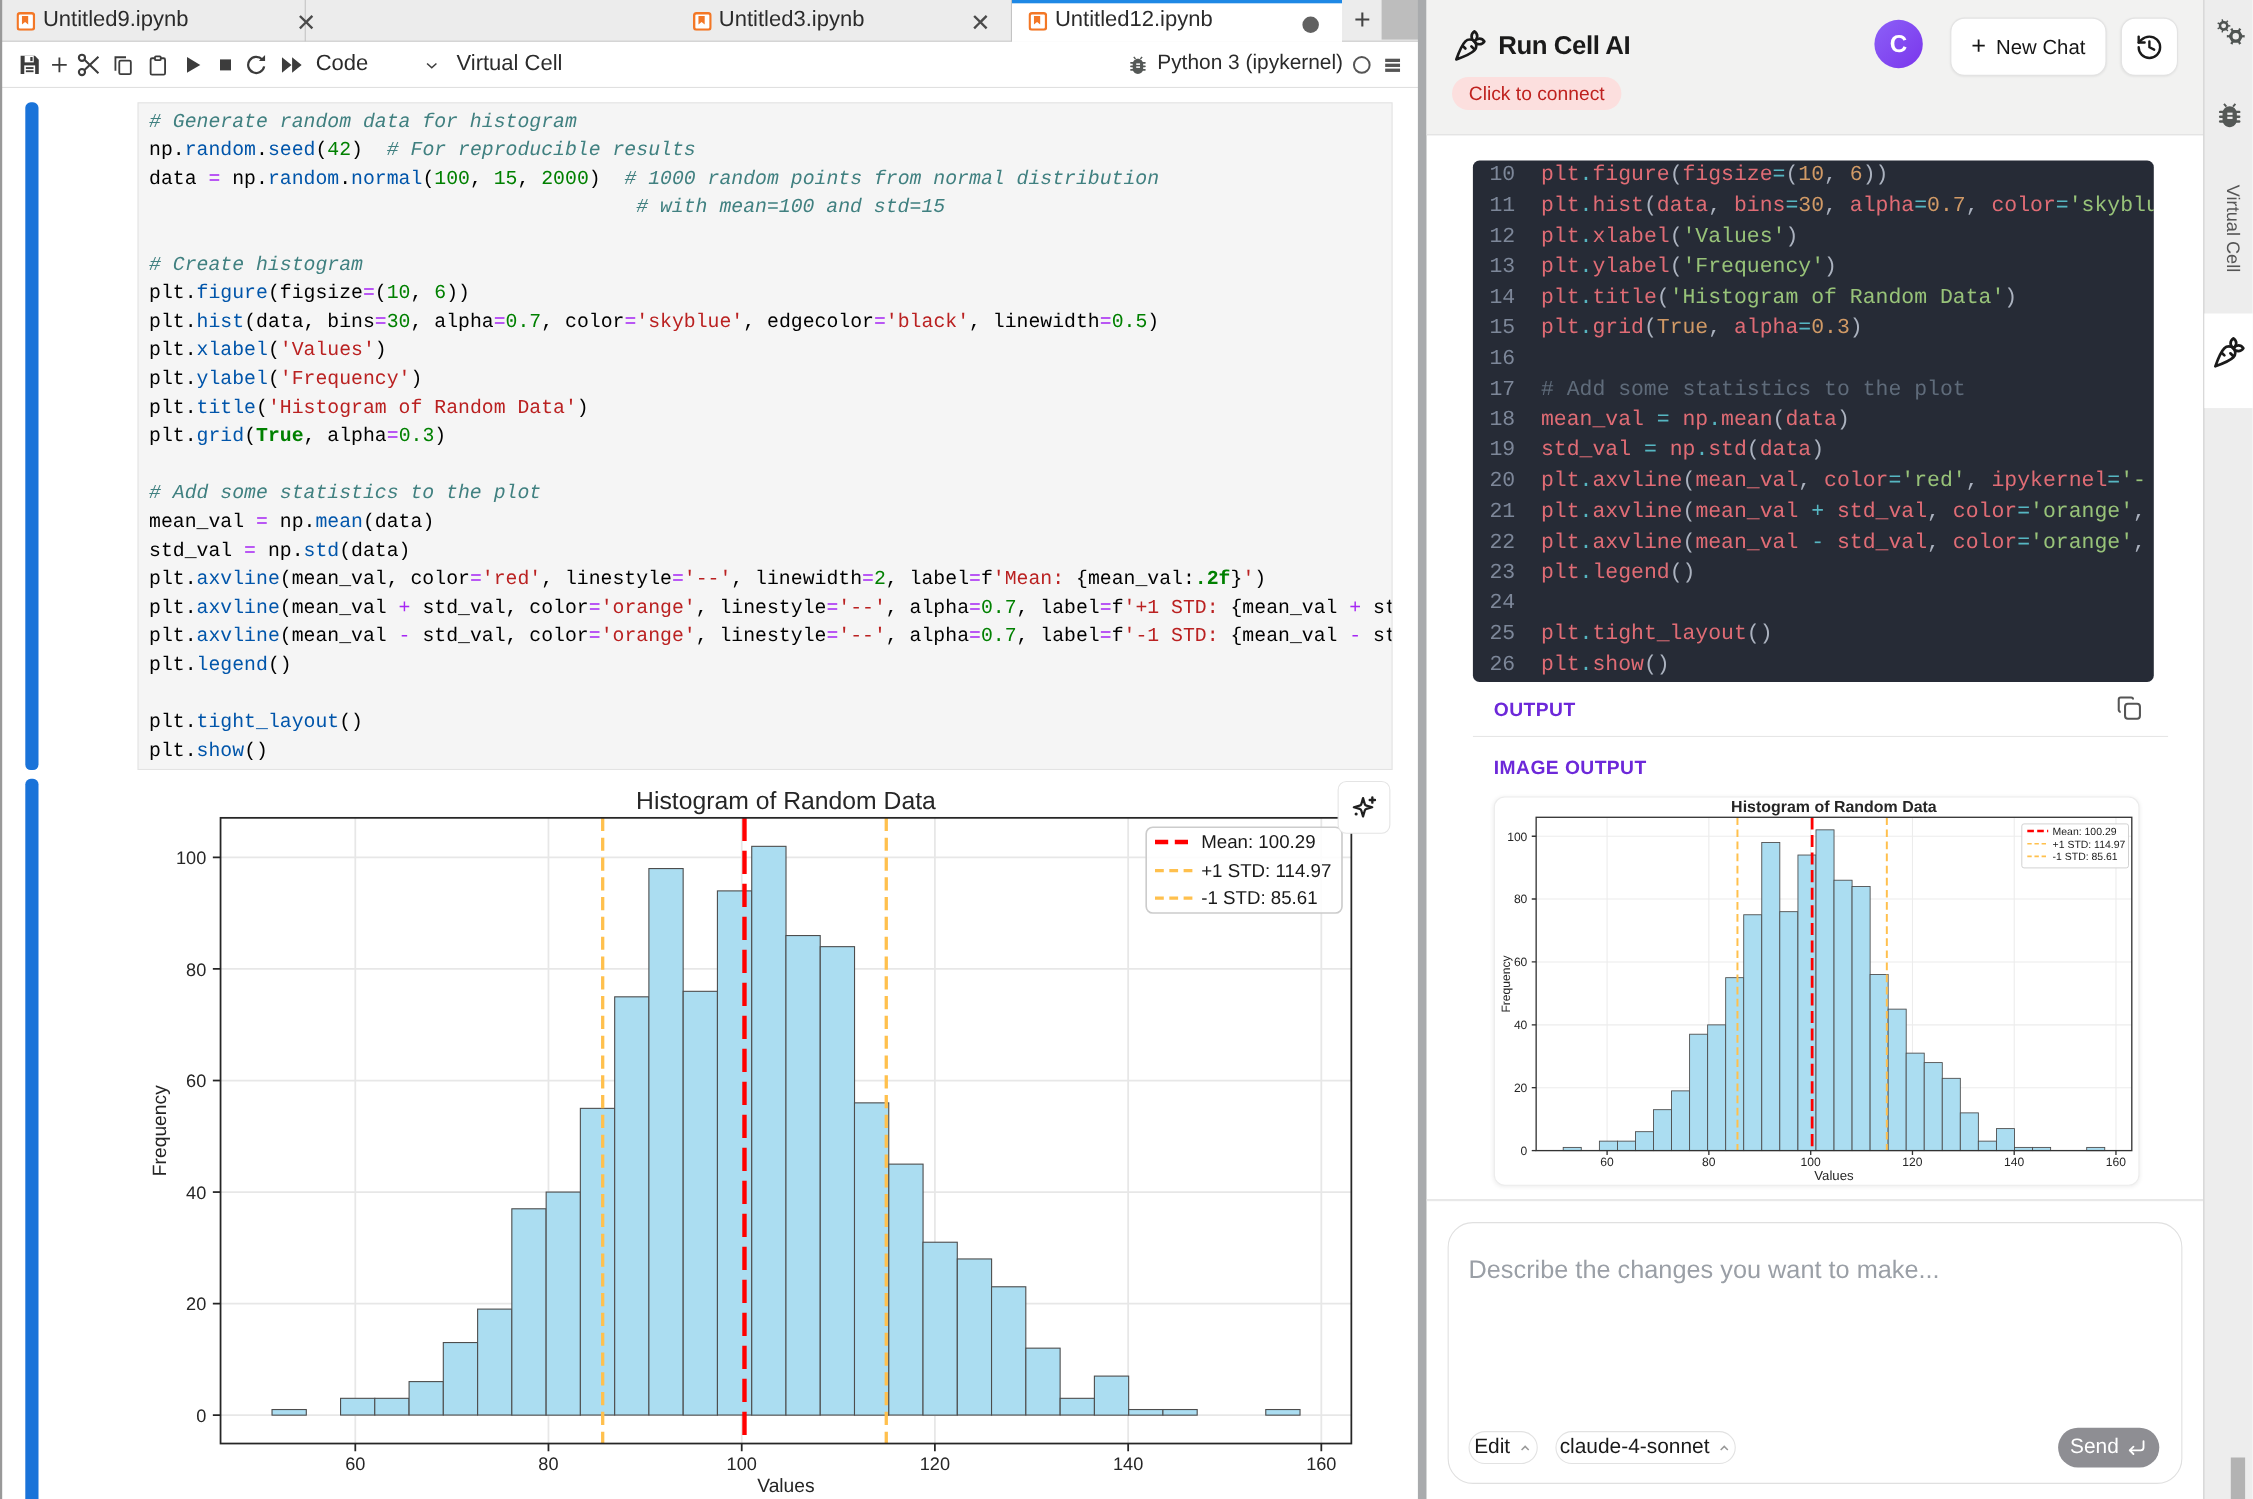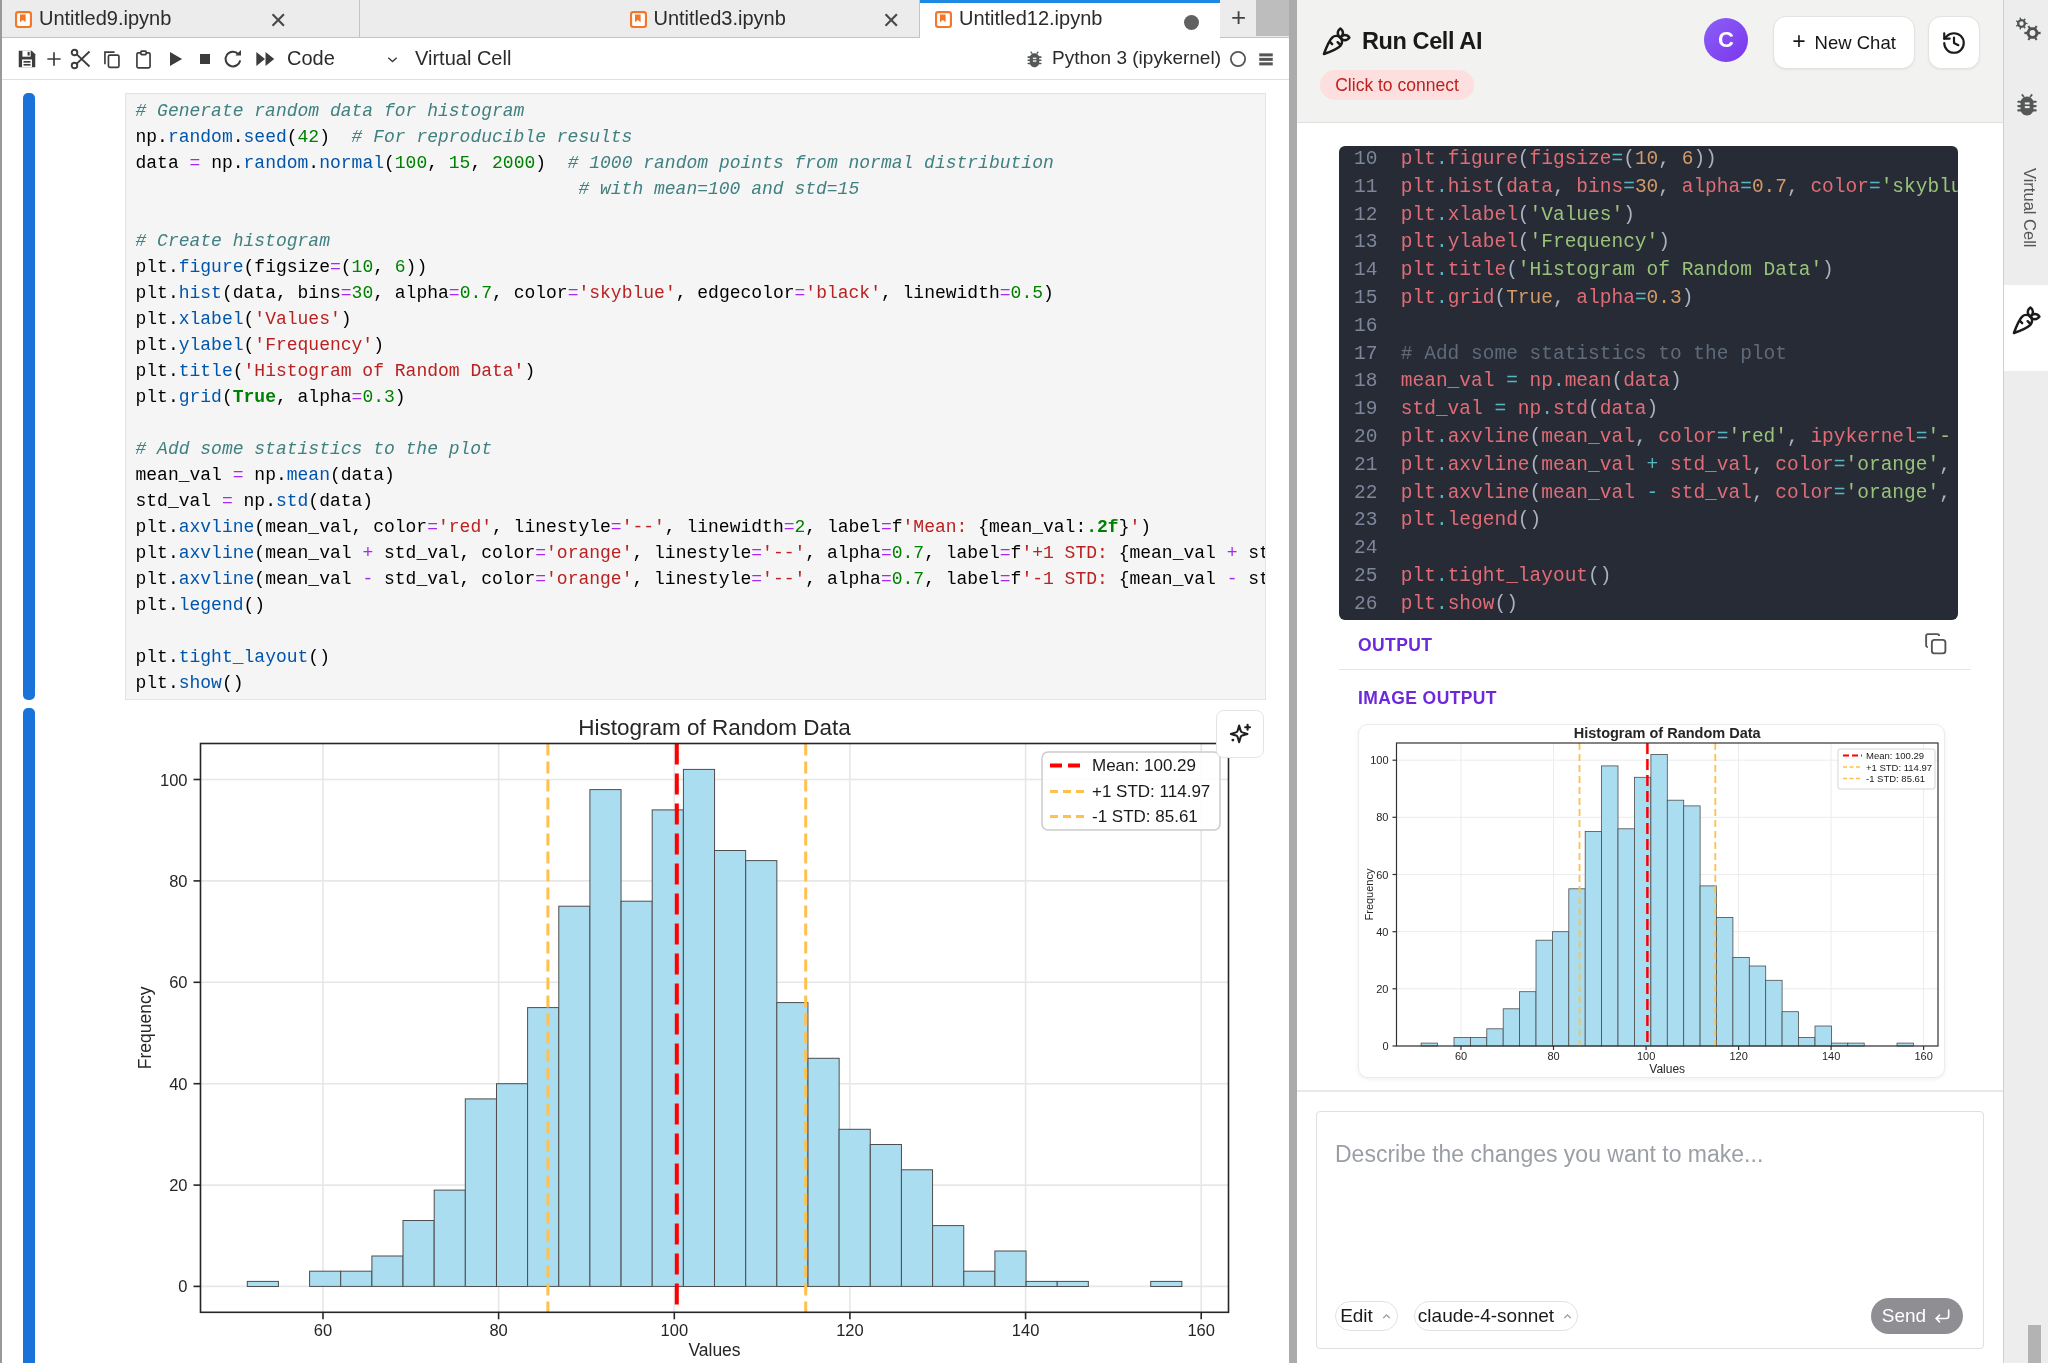--- a/index.html
+++ b/index.html
@@ -59,36 +59,36 @@
 .cm{color:#5f6b7a}.w{color:#abb2bf}
 #outrow{position:absolute;left:42px;top:620px;width:632px;height:50px;border-bottom:1.5px solid #e6e6e6}
 .seclabel{font-size:17.5px;font-weight:700;color:#6d28d9;letter-spacing:.4px}
 #outlabel{position:absolute;left:19px;top:15px}
 #imglabel{position:absolute;left:61px;top:688px}
 #copyicon{position:absolute;right:23px;top:11px}
 #imgcard{position:absolute;left:61px;top:724px;width:587px;height:354px;background:#fff;
  border:1.5px solid #ececec;border-radius:10px;box-shadow:0 1px 4px rgba(0,0,0,.07)}
 #inputdiv{position:absolute;left:0;top:1090px;width:706px;height:1.5px;background:#e8e8e8}
 #inputcard{position:absolute;left:19px;top:1111px;width:668px;height:238px;background:#fff;
- border:1.5px solid #e0e0e0;border-radius:4px}
+ border:1.5px solid #e0e0e0;border-radius:23px}
 #placeholder{position:absolute;left:18px;top:29px;font-size:23px;color:#9a9fa6}
 .pill{position:absolute;height:30px;border:1.5px solid #e2e2e2;border-radius:15px;background:#fff;
  font-size:19px;color:#1a1a1a;display:flex;align-items:center;justify-content:center;gap:7px}
 #sendbtn{position:absolute;right:20px;bottom:14px;width:92px;height:36px;background:#8e8e93;
  border-radius:18px;color:#fff;font-size:19px;font-weight:500;display:flex;align-items:center;justify-content:center;gap:6px}
 
 #sidebar{position:absolute;left:2003px;top:0;width:45px;height:1363px;background:#ededed;border-left:1.5px solid #cfcfcf}
 #sbactive{position:absolute;left:0;top:285px;width:45px;height:86px;background:#fff}
 #vtext{position:absolute;left:11px;top:168px;width:24px;height:120px;color:#555;font-size:16.5px;
  writing-mode:vertical-rl;white-space:nowrap}
 #sbscroll{position:absolute;left:24px;top:1325px;width:13px;height:38px;background:#b3b3b3}
 #winedge{position:absolute;left:0;top:0;width:1.5px;height:1363px;background:#999}
 </style></head><body>
 <div id="tabbar">
-<div class="tab" style="left:0px;width:360px">
+<div class="tab" style="left:0px;width:278px">
       <svg class="abs" style="left:15px;top:11px" width="17" height="17" viewBox="0 0 24 24">
         <rect x="1.5" y="1.5" width="21" height="21" rx="3" fill="#fff" stroke="#f37726" stroke-width="3"></rect>
         <path fill="#f37726" d="M7 5h8v11l-4-3.4L7 16z"></path>
       </svg>
       <span class="tlabel">Untitled9.ipynb</span>
       <span class="tclose" style="left:269px">✕</span>
     </div>
 <div class="tab" style="left:614.5px;width:305.5px">
       <svg class="abs" style="left:15px;top:11px" width="17" height="17" viewBox="0 0 24 24">
         <rect x="1.5" y="1.5" width="21" height="21" rx="3" fill="#fff" stroke="#f37726" stroke-width="3"></rect>

